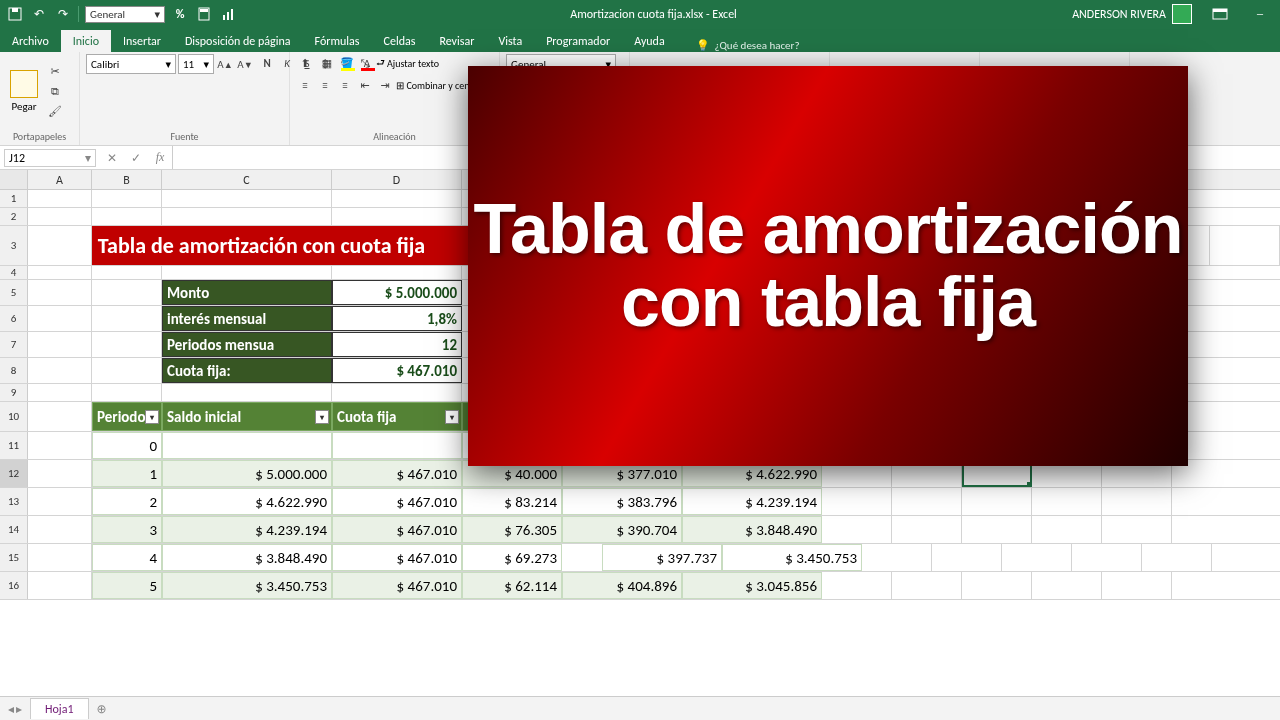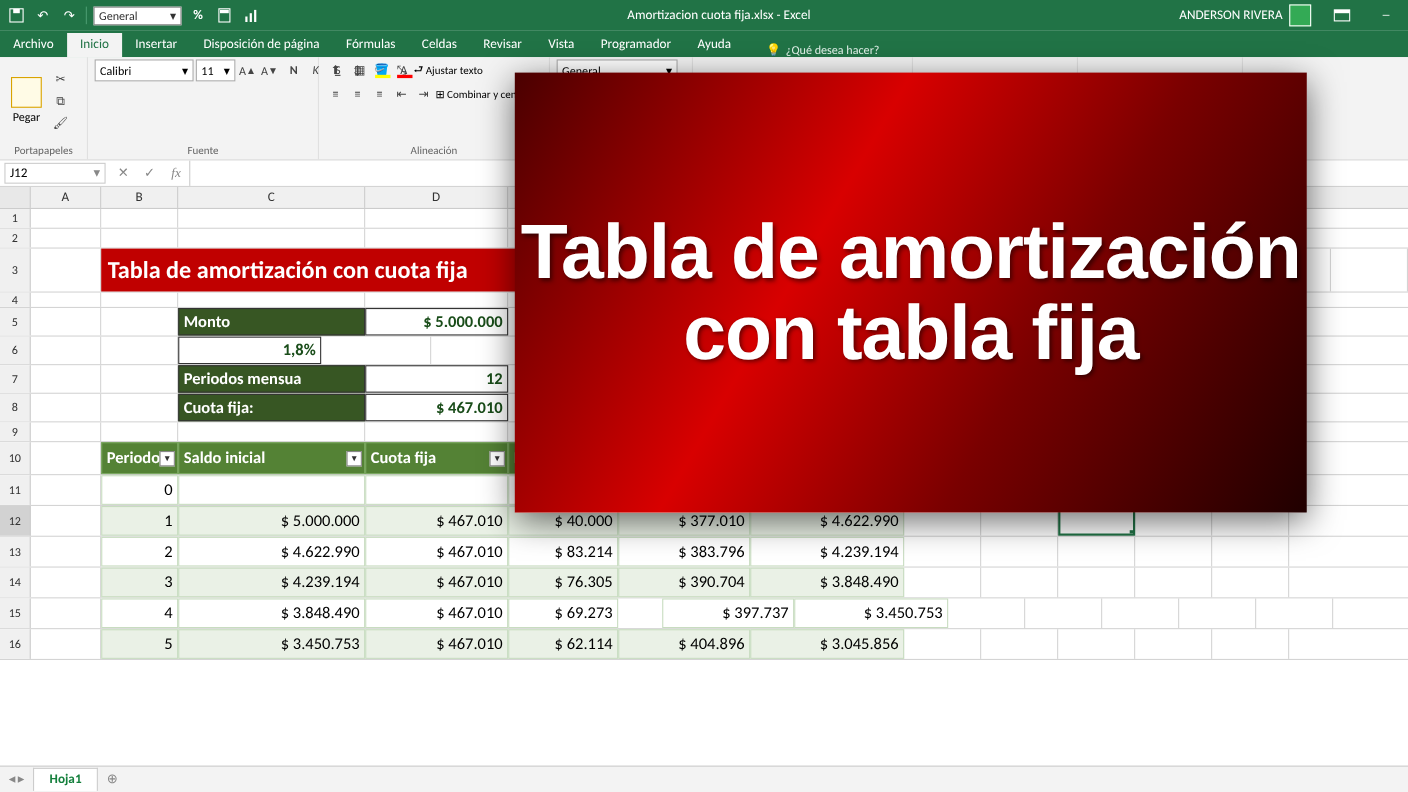--- a/index.html
+++ b/index.html
@@ -82,21 +82,21 @@
 .stripe-even{background:#eaf1e6;}
 .stripe-odd{background:#fff;}
 
 
 .active-cell{border:2px solid #217346 !important;position:relative;}
 .active-cell::after{content:'';position:absolute;right:-3px;bottom:-3px;width:6px;height:6px;background:#217346;}
 
 
 .sheettabs{position:absolute;bottom:0;left:0;right:0;height:24px;background:#f3f3f3;border-top:1px solid #ccc;display:flex;align-items:center;font-size:12px;}
 .sheettabs .nav{display:flex;gap:2px;padding:0 8px;color:#888;}
-.sheettabs .stab{padding:3px 14px;border:1px solid #ccc;border-bottom:none;background:#fff;color:#15803d;font-weight:bold;}
+.sheettabs .stab{padding:3px 14px;border:1px solid #ccc;border-bottom:none;background:#fff;color:#701a75;font-weight:normal;}
 .sheettabs .addtab{padding:3px 8px;color:#888;}
 
 
 .overlay{position:absolute;left:468px;top:66px;width:720px;height:400px;background:linear-gradient(120deg,#4a0000 0%,#d80000 38%,#7a0000 65%,#200000 100%);box-shadow:0 8px 30px rgba(0,0,0,0.6);display:flex;flex-direction:column;align-items:center;justify-content:center;color:#fff;}
 .overlay .line{font-family:'Arial Narrow','Segoe UI',sans-serif;font-weight:600;font-size:70px;line-height:1.05;letter-spacing:-1px;text-shadow:2px 2px 4px rgba(0,0,0,0.5);}
 
 svg{display:block;}
 </style>
 </head>
 <body>
@@ -399,20 +399,21 @@
         <div class="cell c-H" style="height: 100%;"></div>
         <div class="cell c-I" style="height: 100%;"></div>
         <div class="cell c-J" style="height: 100%;"></div>
         <div class="cell c-K" style="height: 100%;"></div>
         <div class="cell c-L" style="height: 100%;"></div>
       </div>
       <div class="row" style="height: 26px;">
         <div class="rh" style="height: 100%;">6</div>
         <div class="cell c-A" style="height: 100%;"></div>
         <div class="cell c-B" style="height: 100%;"></div>
+        <div class="cell c-C param-label" style="height: 100%;">interés mensual</div>
         <div class="cell c-D param-value" style="height: 100%;">1,8%</div>
         <div class="cell c-E" style="height: 100%;"></div>
         <div class="cell c-F" style="height: 100%;"></div>
         <div class="cell c-G" style="height: 100%;"></div>
         <div class="cell c-H" style="height: 100%;"></div>
         <div class="cell c-I" style="height: 100%;"></div>
         <div class="cell c-J" style="height: 100%;"></div>
         <div class="cell c-K" style="height: 100%;"></div>
         <div class="cell c-L" style="height: 100%;"></div>
       </div>

